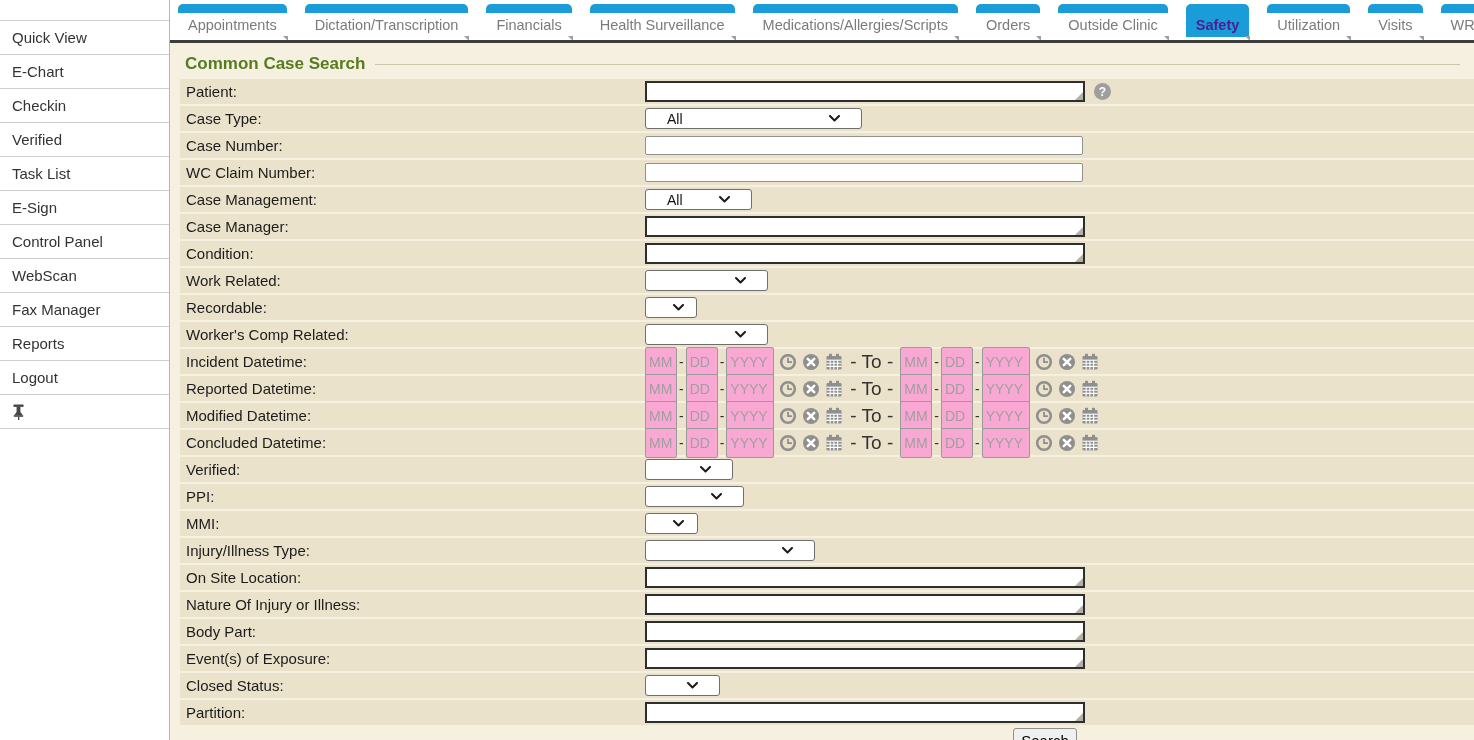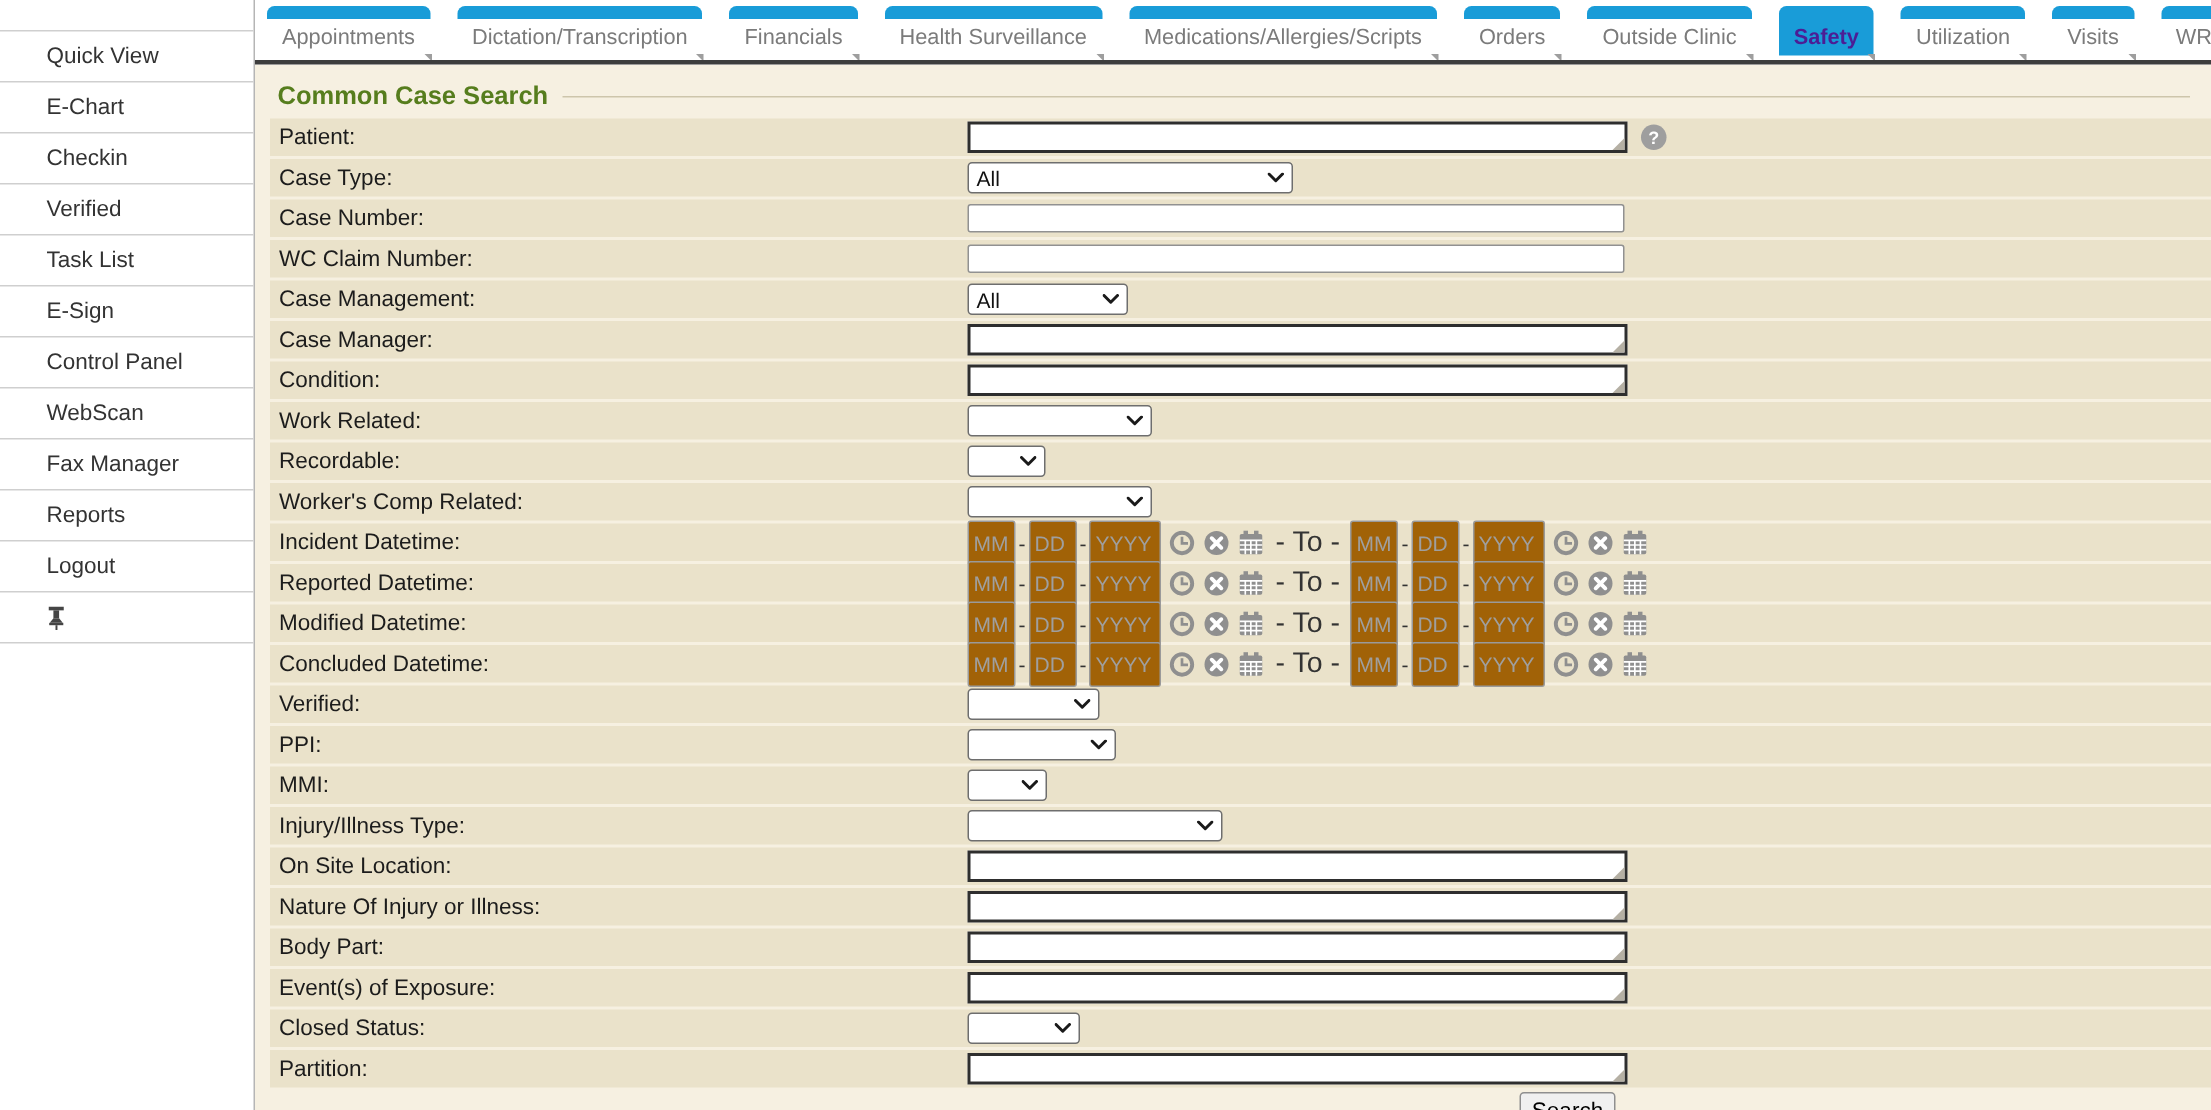--- a/index.html
+++ b/index.html
@@ -10,21 +10,21 @@
   html,body{margin:0;padding:0;}
   body{
     width:1474px;height:740px;overflow:hidden;
     font-family:"Liberation Sans",sans-serif;background:#fff;
   }
   .app{display:flex;width:1474px;height:740px;}
 
   
   .sidebar{width:170px;flex-shrink:0;background:#fff;border-right:1px solid #b5b5b5;height:740px;}
   .sidebar .spacer{height:21px;border-bottom:1px solid #cfcfcf;}
-  .side-item{height:34px;line-height:34px;border-bottom:1px solid #cfcfcf;padding-left:31px;
+  .side-item{height:34px;line-height:34px;border-bottom:1px solid #cfcfcf;padding-left:12px;
     font-size:15px;color:#333;cursor:pointer;white-space:nowrap;overflow:hidden;}
   .side-item.pin{display:flex;align-items:center;}
   .side-item svg{display:block;}
 
   
   .main{flex:1;display:flex;flex-direction:column;min-width:0;}
 
   
   .tabbar{height:43px;background:#fff;border-bottom:3px solid var(--dark-bar);position:relative;overflow:hidden;}
   .tabs{display:flex;gap:18px;padding-left:8px;height:43px;align-items:flex-start;}
@@ -48,24 +48,24 @@
 
   input.plain{height:19px;border:1px solid #919191;border-radius:2px;background:#fff;
     font-family:inherit;font-size:14px;padding:0 3px;}
   .darkbox{position:relative;height:21px;background:#fff;border:2px solid #2e2e2e;}
   .darkbox::after{content:'';position:absolute;right:0;bottom:0;width:0;height:0;
     border-left:8px solid transparent;border-bottom:8px solid #b5b0a4;}
   .darkbox input{position:absolute;inset:0;width:100%;height:100%;border:none;outline:none;
     font-family:inherit;font-size:14px;padding:0 3px;background:transparent;}
 
   .sel{height:21px;border:1px solid #6e6e6e;border-radius:3px;background:#fff;display:flex;
-    align-items:center;justify-content:space-between;padding:0 5px;font-size:14px;color:#111;cursor:pointer;}
+    align-items:center;justify-content:space-between;padding:0 21px;font-size:14px;color:#111;cursor:pointer;}
   .sel .chev{display:flex;margin-left:6px;}
 
-  input.dpart{height:19px;border:1px solid #9a9a9a;border-radius:2px;background:#a16207;
+  input.dpart{height:19px;border:1px solid #9a9a9a;border-radius:2px;background:#f9a8d4;
     font-family:inherit;font-size:14px;padding:14px 3px;}
   input::placeholder{color:#9f9f9f;opacity:1;}
   .dsep{margin:0 2px;color:#333;font-size:14px;}
   .dicon{margin-left:5px;display:flex;cursor:pointer;}
   .toTxt{margin:0 7px;color:#333;font-size:19px;white-space:nowrap;}
 
   .help{margin-left:9px;width:17px;height:17px;border-radius:50%;background:#9e9e9e;color:#fff;
     font-size:12px;font-weight:bold;display:flex;align-items:center;justify-content:center;cursor:pointer;}
 
   .search-row{position:relative;height:30px;}

